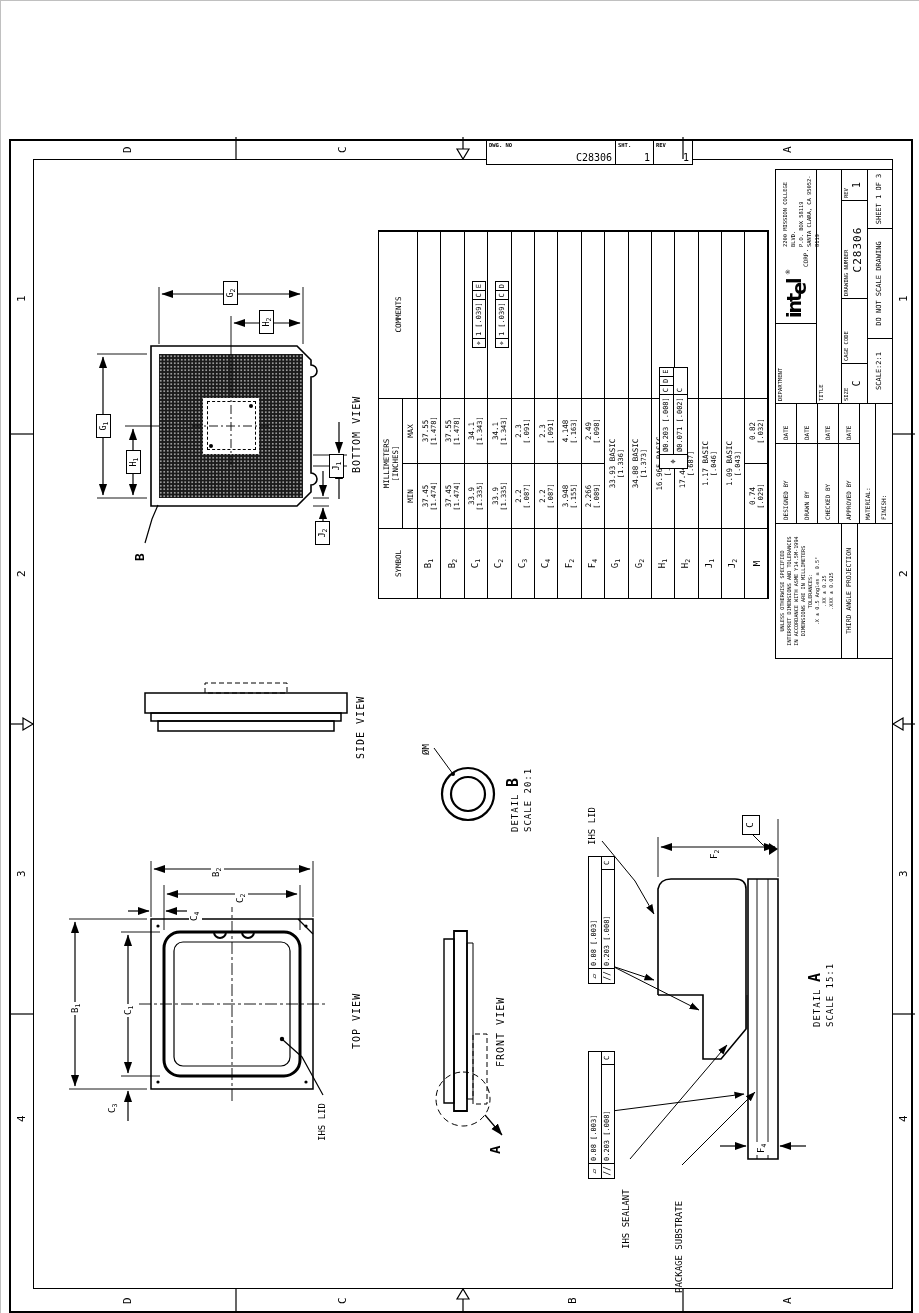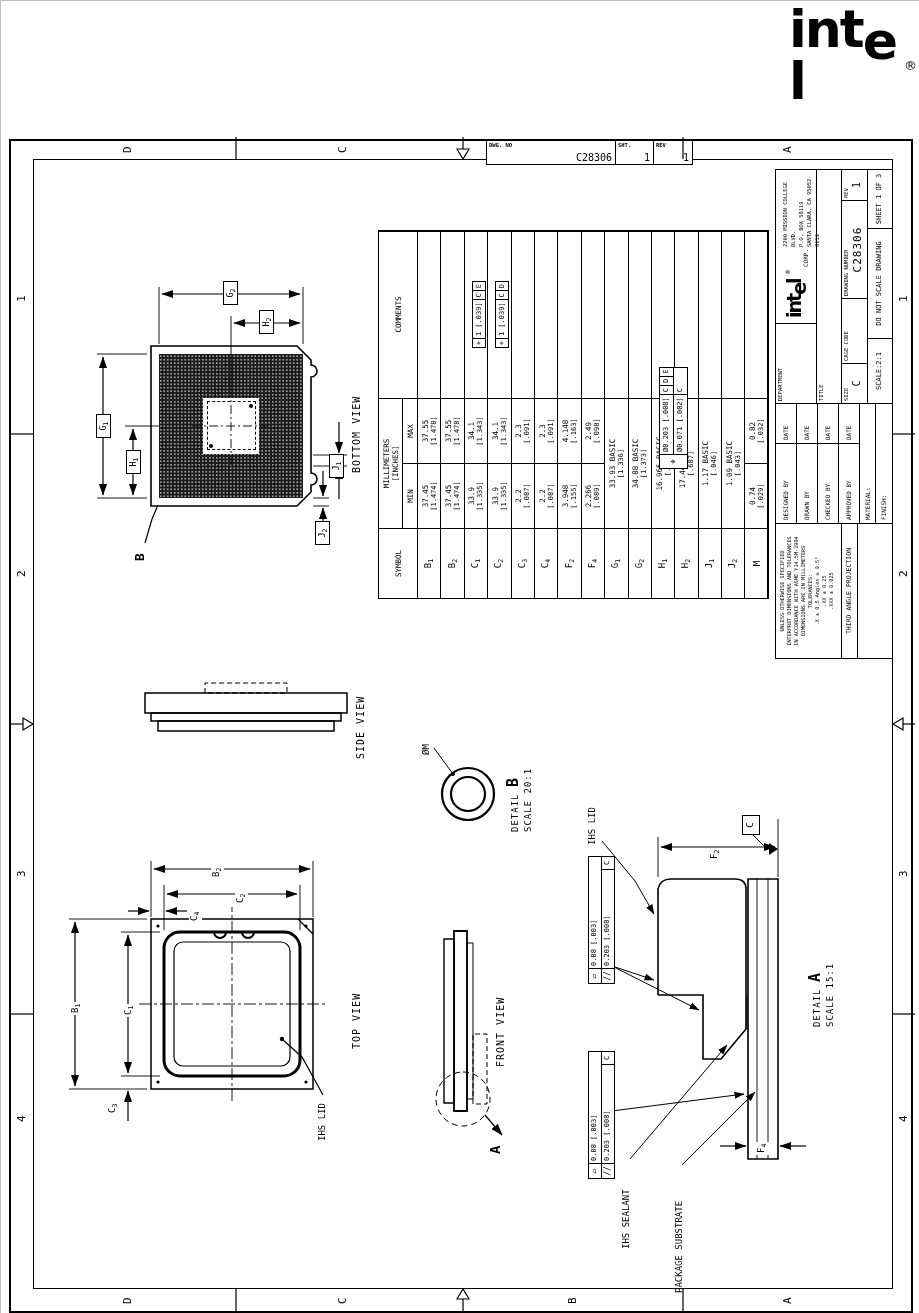--- a/index.html
+++ b/index.html
@@ -77,24 +77,20 @@
   .dcap .big{font-size:15px;font-weight:bold;font-family:"DejaVu Sans Mono",monospace;}
   .dcap{font-size:9px;letter-spacing:1px;line-height:13px;}
   svg{position:absolute;left:0;top:0;}
   svg *{vector-effect:non-scaling-stroke;}
 </style>
 </head>
 <body>
 
 <div class="page">
 
-  <div class="hlogo">
-    <span class="ilogo">in<span>t</span><span class="e">e</span>l</span>
-    <span class="reg">®</span>
-  </div>
 
   <div class="rotor">
     <div class="sheet">
       <div class="inner"></div>
 
       <div id="zones">
           <div class="zone" style="left: 7px; top: 110px;">D</div>
           <div class="zone" style="left: 7px; top: 325px;">C</div>
           <div class="zone" style="left: 7px; top: 555px;">B</div>
           <div class="zone" style="left: 7px; top: 770px;">A</div>

